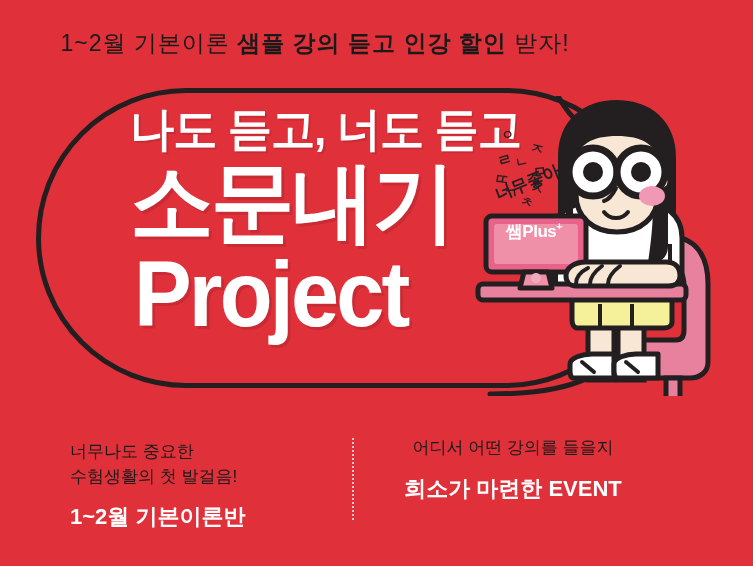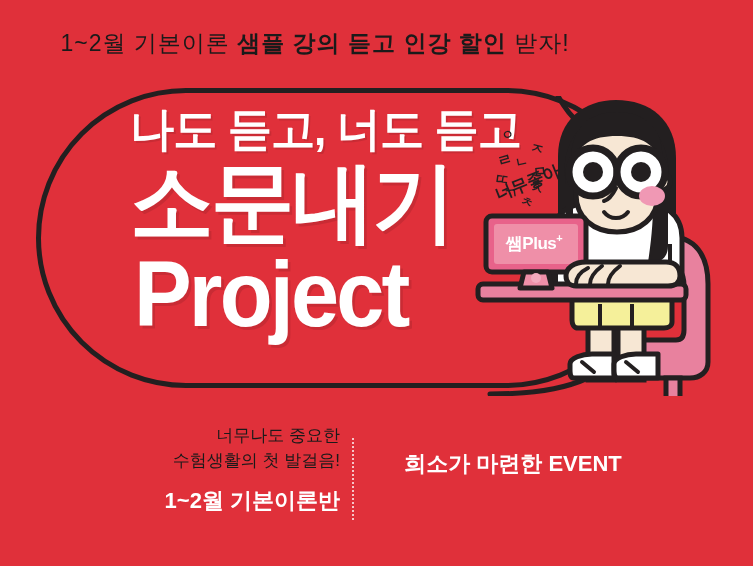--- a/index.html
+++ b/index.html
@@ -78,22 +78,22 @@
     left:496px; top:184px;
     font-size:17px; font-weight:bold; color:#231F20;
     white-space:nowrap;
     transform:rotate(-22deg);
     transform-origin:left center;
     letter-spacing:0px;
   }
 
   
   #bottom-left {
-    position:absolute; left:70px; top:424px;
-    width:270px; text-align:right;
+    position:absolute; left:70px; top:440px;
+    width:270px; text-align:left;
   }
   #bottom-right {
     position:absolute; left:368px; top:436px;
     width:290px; text-align:center;
   }
   .sub {
     font-size:17px; color:#1A1A1A; line-height:1.45; font-weight:normal;
   }
   .emph {
     margin-top:15px;
@@ -207,30 +207,31 @@
     <path d="M 54 176 L 78 176 L 82 192 L 50 192 Z" fill="#EF8FA8" stroke="#231F20" stroke-width="5" stroke-linejoin="round"></path>
     <circle cx="66" cy="182" r="5" fill="#F3A9BD"></circle>
 
     <path d="M 96 180 C 96 172 104 166 116 166 L 196 166 C 206 166 210 172 210 180
              C 210 186 206 190 198 190 L 106 190 C 100 190 96 186 96 180 Z" fill="#F7E7D4" stroke="#231F20" stroke-width="5" stroke-linejoin="round"></path>
     <path d="M 118 172 C 110 176 106 182 106 188" fill="none" stroke="#231F20" stroke-width="4" stroke-linecap="round"></path>
     <path d="M 132 170 C 124 176 120 182 120 188" fill="none" stroke="#231F20" stroke-width="4" stroke-linecap="round"></path>
     <path d="M 150 170 C 142 176 138 182 138 188" fill="none" stroke="#231F20" stroke-width="4" stroke-linecap="round"></path>
   </svg>
 
-  <div style="position:absolute; left:492px; top:232px; width:84px; text-align:center;
+  <div style="position:absolute; left:492px; top:220px; width:84px; text-align:center;
               font-size:17px; font-weight:bold; color:#FFFFFF; letter-spacing:-0.5px;">
     <span>쌤Plus</span><sup style="font-size:11px;">+</sup>
   </div>
 
   <div id="bottom-left">
     <div class="sub">너무나도 중요한</div>
     <div class="sub">수험생활의 첫 발걸음!</div>
     <div class="emph">1~2월 기본이론반</div>
   </div>
 
   <div id="divider"></div>
 
   <div id="bottom-right">
+    <div class="sub">어디서 어떤 강의를 들을지</div>
     <div class="emph">희소가 마련한 EVENT</div>
   </div>
 
 </div>
 
 </body></html>

